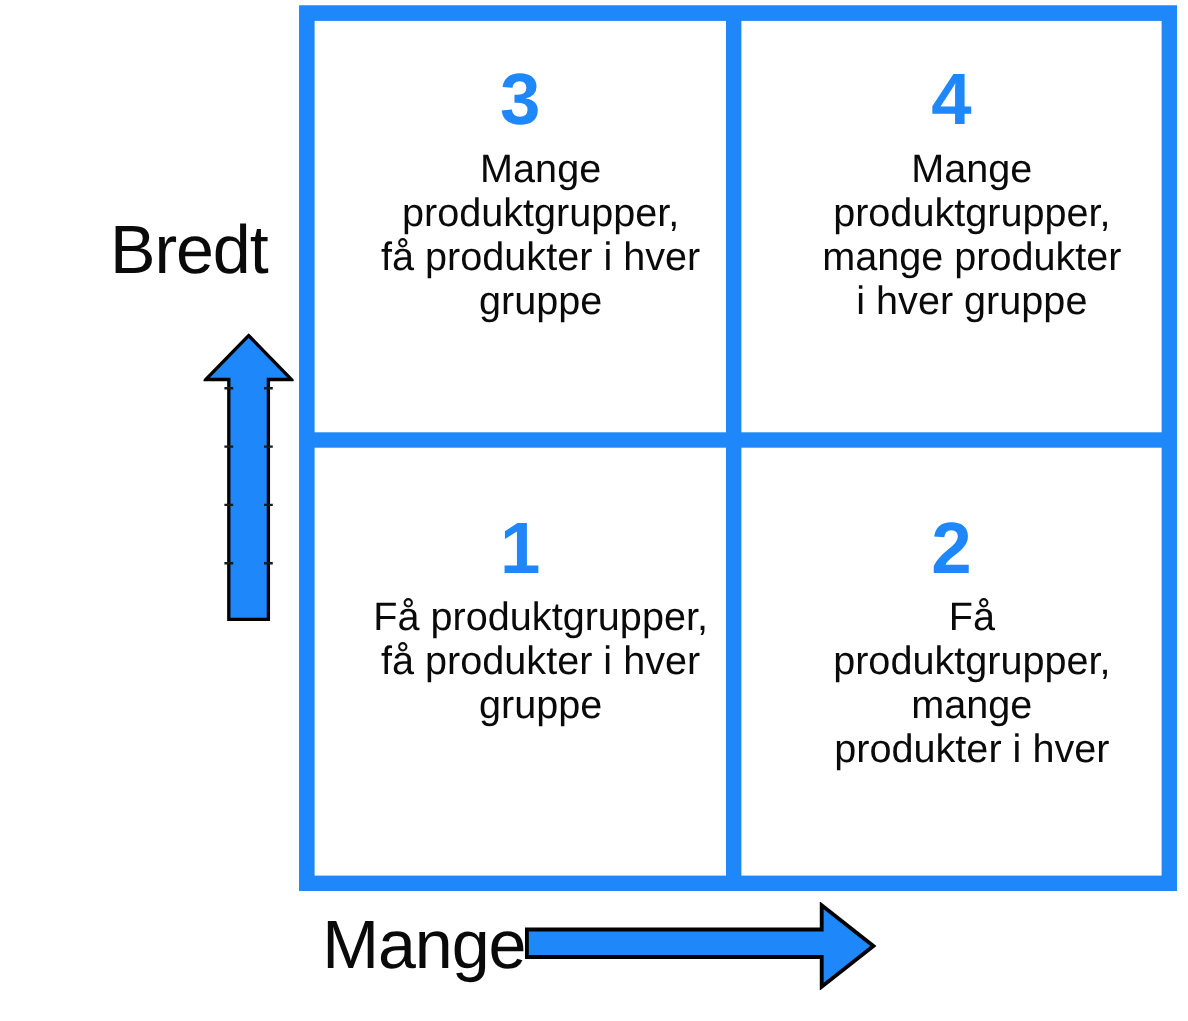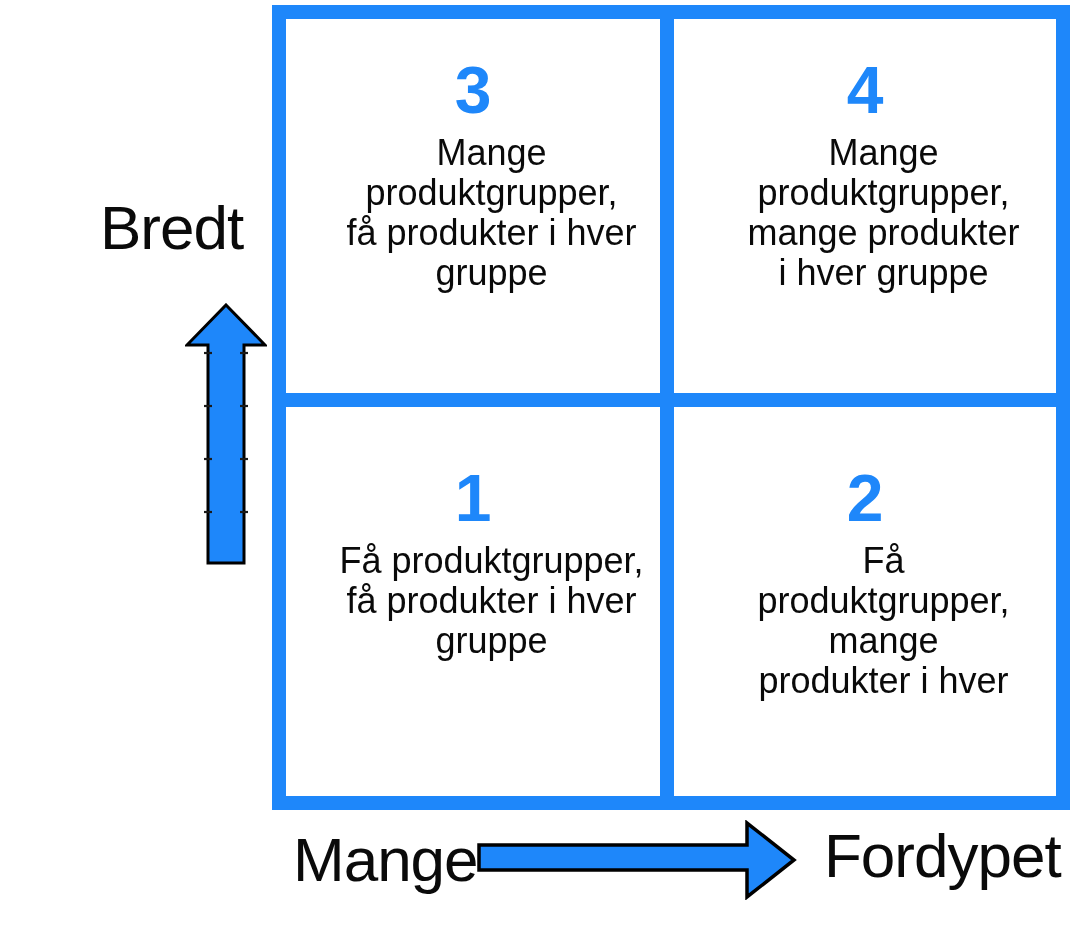--- a/index.html
+++ b/index.html
@@ -126,15 +126,14 @@
     </g>
   </svg>
 
 
   <div class="axis-label label-grunt">Mange</div>
 
   <svg class="h-arrow" viewBox="0 0 320 80" xmlns="http://www.w3.org/2000/svg">
     <polygon points="2,25 270,25 270,3 317,40 270,77 270,50 2,50" fill="#1E87FA" stroke="#000000" stroke-width="3.5" stroke-linejoin="miter"></polygon>
   </svg>
 
-  <div class="axis-label label-fordypet">Fordypet</div>
 
 </div>
 
 </body></html>

